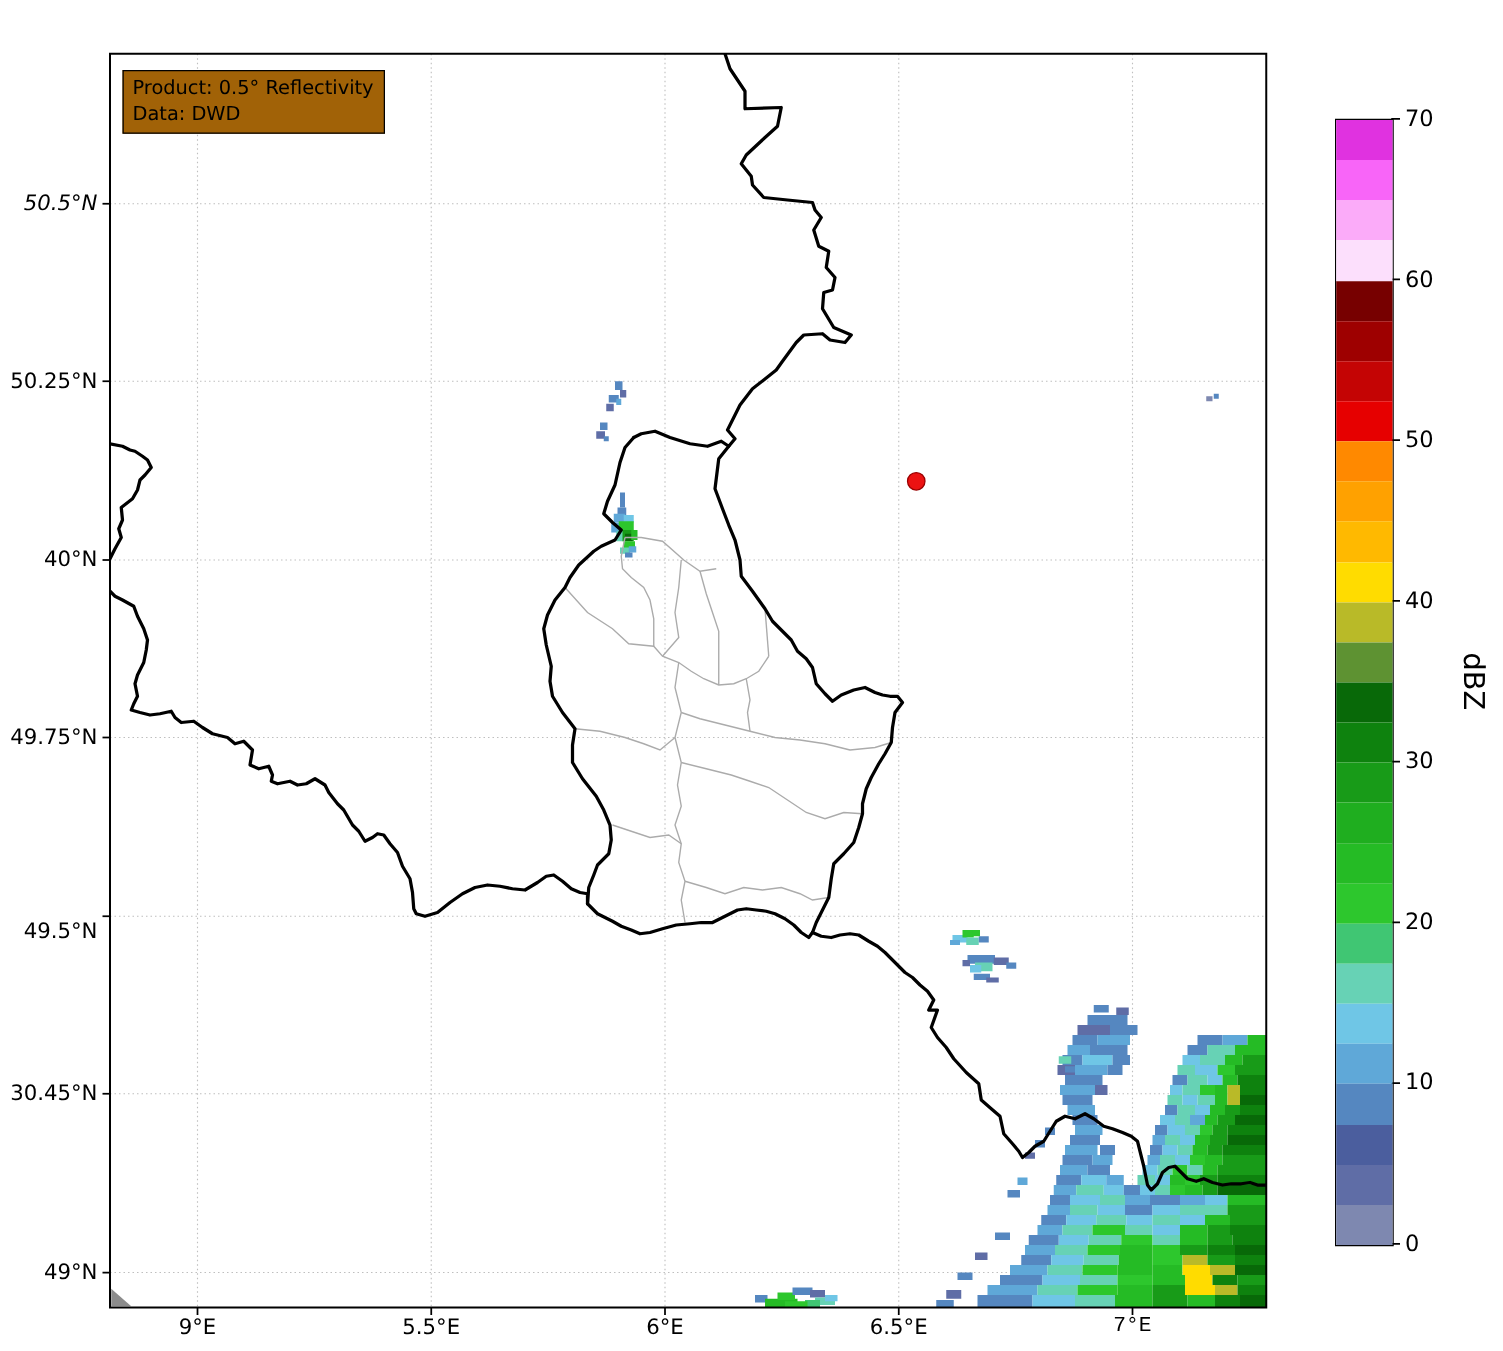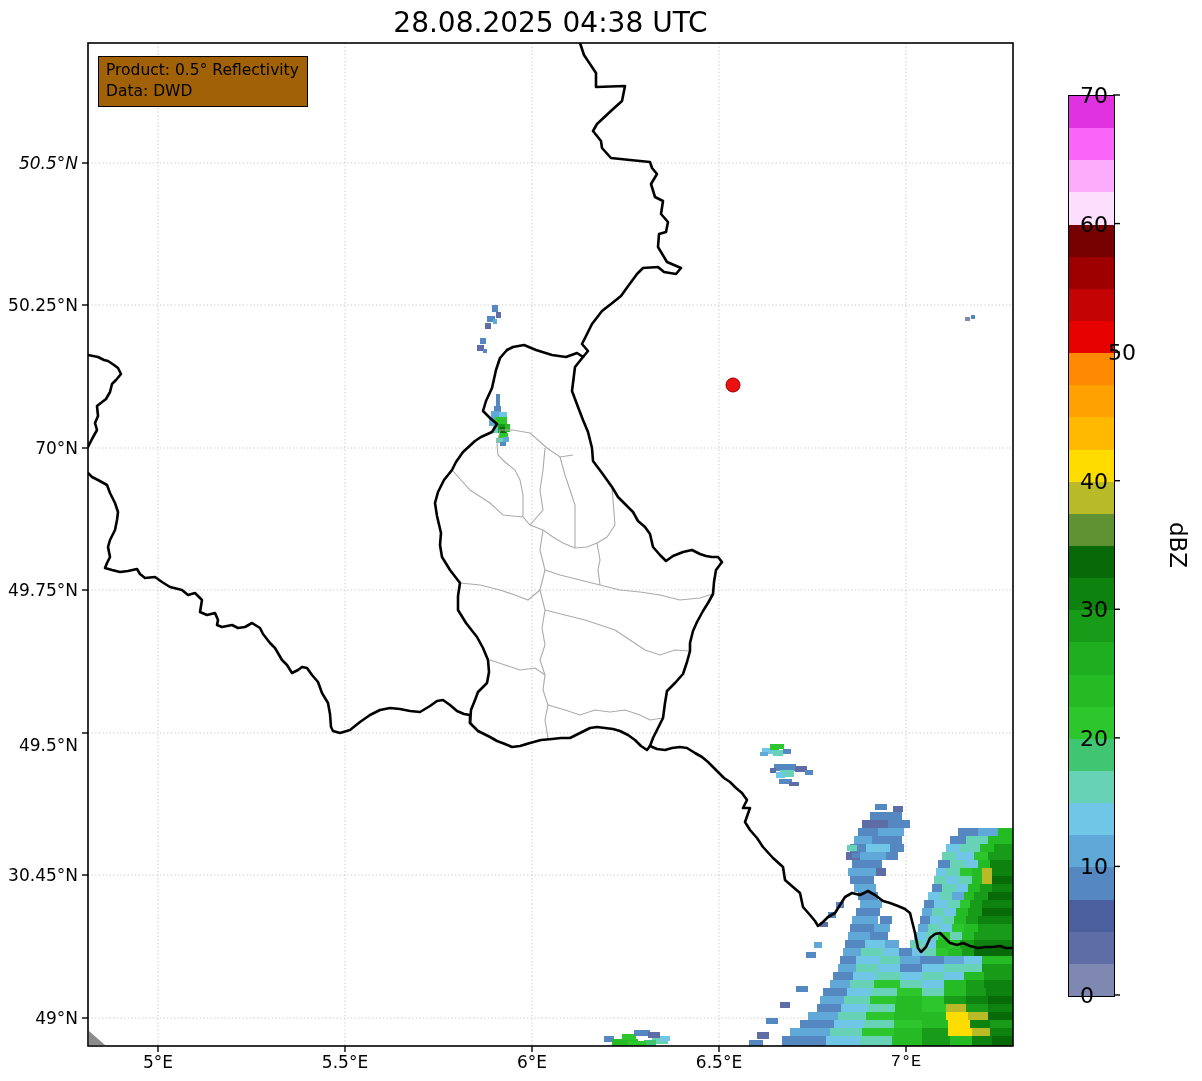--- a/index.html
+++ b/index.html
@@ -5,32 +5,31 @@
   html,body{margin:0;padding:0;background:#fff;}
   .fig{position:relative;width:1202px;height:1081px;background:#fff;
        font-family:"DejaVu Sans","Liberation Sans",sans-serif;color:#000;overflow:hidden;}
   .title{position:absolute;left:88px;top:6px;width:925px;text-align:center;
          font-size:28px;white-space:nowrap;}
   .infobox{position:absolute;left:98px;top:56px;border:1.4px solid #000;background:#a16207;
            padding:3px 8px 4px 7px;font-size:15.5px;line-height:1.35;z-index:3;}
   #map-svg{position:absolute;left:0;top:0;z-index:1;}
   .xlab{position:absolute;top:1052px;transform:translateX(-50%);font-size:17px;z-index:2;white-space:nowrap;}
   .ylab{position:absolute;right:1124px;transform:translateY(-50%);font-size:17px;z-index:2;white-space:nowrap;}
-  .cblab{position:absolute;left:1080px;transform:translateY(-50%);font-size:22px;z-index:2;}
+  .cblab{position:absolute;left:1124px;transform:translateY(-50%);font-size:18px;z-index:2;}
   .colorbar{position:absolute;left:1068px;top:95px;width:45px;height:900px;
             border:1.2px solid #000;display:flex;flex-direction:column;z-index:2;}
   .colorbar div{flex:1;}
   .cbtitle{position:absolute;left:1178px;top:545px;transform:translate(-50%,-50%) rotate(90deg);
            font-size:23px;z-index:2;}
 </style>
 </head>
 <body>
 
 <div class="fig">
-  <div class="title">28.08.2025 04:38 UTC</div>
 
   <div class="infobox">
     <div>Product: 0.5° Reflectivity</div>
     <div>Data: DWD</div>
   </div>
 
   <svg id="map-svg" width="1202" height="1081" viewBox="0 0 1202 1081">
       <rect x="88" y="43" width="925" height="1003" fill="#ffffff"></rect>
       <clipPath id="plotclip">
         <rect x="88" y="43" width="925" height="1003"></rect>
@@ -357,30 +356,30 @@
       <line x1="1113" y1="866.4285714285714" x2="1120" y2="866.4285714285714" stroke="#000" stroke-width="1.4"></line>
       <line x1="1113" y1="737.8571428571429" x2="1120" y2="737.8571428571429" stroke="#000" stroke-width="1.4"></line>
       <line x1="1113" y1="609.2857142857143" x2="1120" y2="609.2857142857143" stroke="#000" stroke-width="1.4"></line>
       <line x1="1113" y1="480.7142857142858" x2="1120" y2="480.7142857142858" stroke="#000" stroke-width="1.4"></line>
       <line x1="1113" y1="352.1428571428571" x2="1120" y2="352.1428571428571" stroke="#000" stroke-width="1.4"></line>
       <line x1="1113" y1="223.57142857142867" x2="1120" y2="223.57142857142867" stroke="#000" stroke-width="1.4"></line>
       <line x1="1113" y1="95" x2="1120" y2="95" stroke="#000" stroke-width="1.4"></line>
     </svg>
 
   <div id="xlabels">
-      <div class="xlab" style="left: 158px;">5°E</div>
+      <div class="xlab" style="left: 158px;">9°E</div>
       <div class="xlab" style="left: 345px;">5.5°E</div>
       <div class="xlab" style="left: 532px;">6°E</div>
       <div class="xlab" style="left: 719px;">6.5°E</div>
       <div class="xlab" style="left: 906px; font-family: Liberation Mono, monospace;">7°E</div>
     </div>
   <div id="ylabels">
       <div class="ylab" style="top: 163px; font-style: italic;">50.5°N</div>
       <div class="ylab" style="top: 305px;">50.25°N</div>
-      <div class="ylab" style="top: 448px;">70°N</div>
+      <div class="ylab" style="top: 448px;">40°N</div>
       <div class="ylab" style="top: 590px;">49.75°N</div>
       <div class="ylab" style="top: 733px; margin-top: 12px;">49.5°N</div>
       <div class="ylab" style="top: 875px;">30.45°N</div>
       <div class="ylab" style="top: 1018px; text-align: right;">49°N</div>
     </div>
 
   <div class="colorbar" id="colorbar">
       <div style="background: rgb(224, 50, 224);"></div>
       <div style="background: rgb(248, 101, 248);"></div>
       <div style="background: rgb(251, 171, 249);"></div>
@@ -409,18 +408,18 @@
       <div style="background: rgb(75, 94, 158);"></div>
       <div style="background: rgb(95, 109, 166);"></div>
       <div style="background: rgb(126, 136, 176);"></div>
     </div>
   <div id="cblabels">
       <div class="cblab" style="top: 995px;">0</div>
       <div class="cblab" style="top: 866.429px;">10</div>
       <div class="cblab" style="top: 737.857px;">20</div>
       <div class="cblab" style="top: 609.286px;">30</div>
       <div class="cblab" style="top: 480.714px;">40</div>
-      <div class="cblab" style="top: 352.143px; margin-left: 28px;">50</div>
+      <div class="cblab" style="top: 352.143px;">50</div>
       <div class="cblab" style="top: 223.571px;">60</div>
       <div class="cblab" style="top: 95px;">70</div>
     </div>
   <div class="cbtitle">dBZ</div>
 </div>
 
 </body></html>

